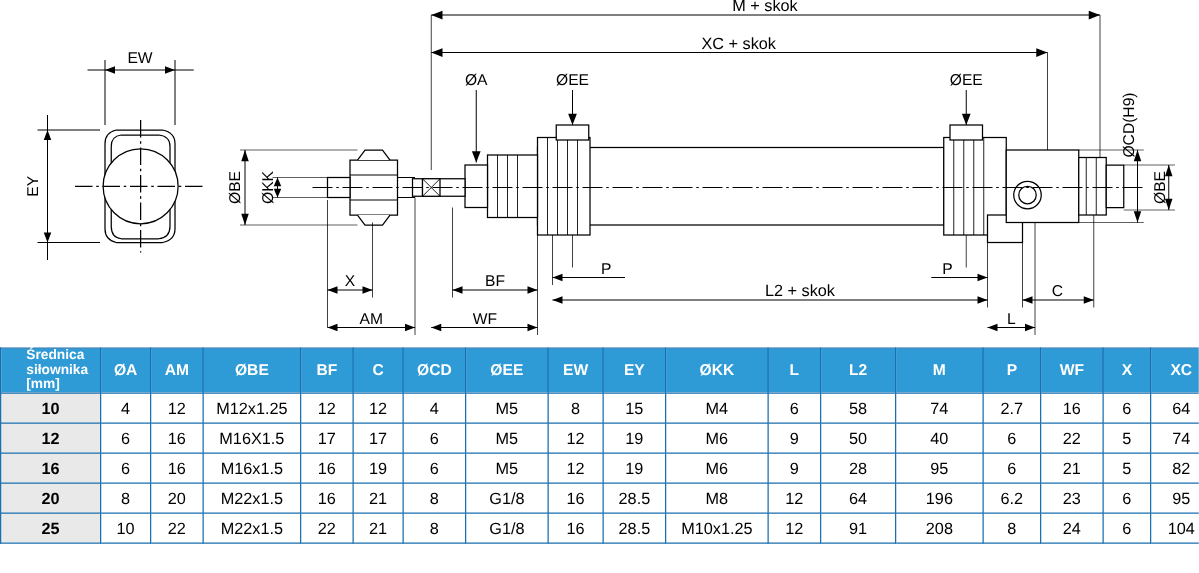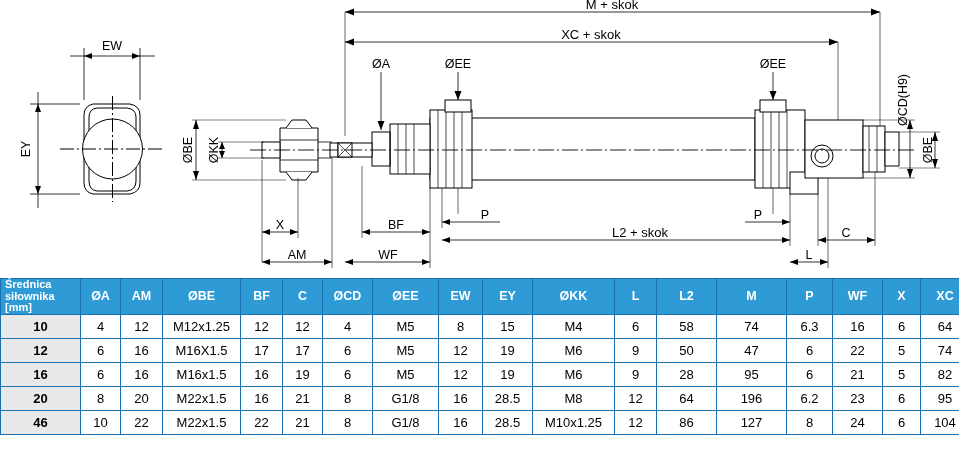--- a/index.html
+++ b/index.html
@@ -3,21 +3,21 @@
 <meta charset="utf-8">
 <style>
   html,body{margin:0;padding:0;background:#fff;}
   body{width:959px;height:458px;font-family:"Liberation Sans",sans-serif;position:relative;overflow:hidden;}
   #wrap{position:relative;width:959px;height:458px;}
   #drawing{position:absolute;left:0;top:0;width:959px;height:278px;}
   #tablewrap{position:absolute;left:0;top:278px;width:959px;height:180px;}
   table{border-collapse:collapse;width:959px;table-layout:fixed;}
   th,td{border:1px solid #1a6fb0;font-size:13px;text-align:center;padding:0;height:23px;}
   thead th{background:#2e9ad6;color:#fff;font-weight:bold;font-size:12.5px;line-height:1.05;}
-  thead th.first{background:#2e9ad6;color:#fff;font-size:11px;text-align:left;padding-left:4px;}
+  thead th.first{background:#2e9ad6;color:#fff;font-size:11px;text-align:left;padding-left:20px;}
   tbody td{background:#fff;color:#000;font-size:13px;}
   tbody tr td:first-child{font-weight:bold;background:#e9e9e9;}
   .dim-txt{font-size:12.5px;fill:#000;font-family:"Liberation Sans",sans-serif;}
   .dim-txt-b{font-size:13px;fill:#000;font-family:"Liberation Sans",sans-serif;}
 </style>
 </head>
 <body>
 
 <div id="wrap">
 
@@ -268,40 +268,40 @@
           <td>12</td>
           <td>12</td>
           <td>4</td>
           <td>M5</td>
           <td>8</td>
           <td>15</td>
           <td>M4</td>
           <td>6</td>
           <td>58</td>
           <td>74</td>
-          <td>6.3</td>
+          <td>2.7</td>
           <td>16</td>
           <td>6</td>
           <td>64</td>
         </tr>
         <tr>
           <td>12</td>
           <td>6</td>
           <td>16</td>
           <td>M16X1.5</td>
           <td>17</td>
           <td>17</td>
           <td>6</td>
           <td>M5</td>
           <td>12</td>
           <td>19</td>
           <td>M6</td>
           <td>9</td>
           <td>50</td>
-          <td>47</td>
+          <td>40</td>
           <td>6</td>
           <td>22</td>
           <td>5</td>
           <td>74</td>
         </tr>
         <tr>
           <td>16</td>
           <td>6</td>
           <td>16</td>
           <td>M16x1.5</td>
@@ -334,34 +334,34 @@
           <td>M8</td>
           <td>12</td>
           <td>64</td>
           <td>196</td>
           <td>6.2</td>
           <td>23</td>
           <td>6</td>
           <td>95</td>
         </tr>
         <tr>
-          <td>46</td>
+          <td>25</td>
           <td>10</td>
           <td>22</td>
           <td>M22x1.5</td>
           <td>22</td>
           <td>21</td>
           <td>8</td>
           <td>G1/8</td>
           <td>16</td>
           <td>28.5</td>
           <td>M10x1.25</td>
           <td>12</td>
-          <td>86</td>
-          <td>127</td>
+          <td>91</td>
+          <td>208</td>
           <td>8</td>
           <td>24</td>
           <td>6</td>
           <td>104</td>
         </tr>
       </tbody>
     </table>
   </div>
 </div>
 

